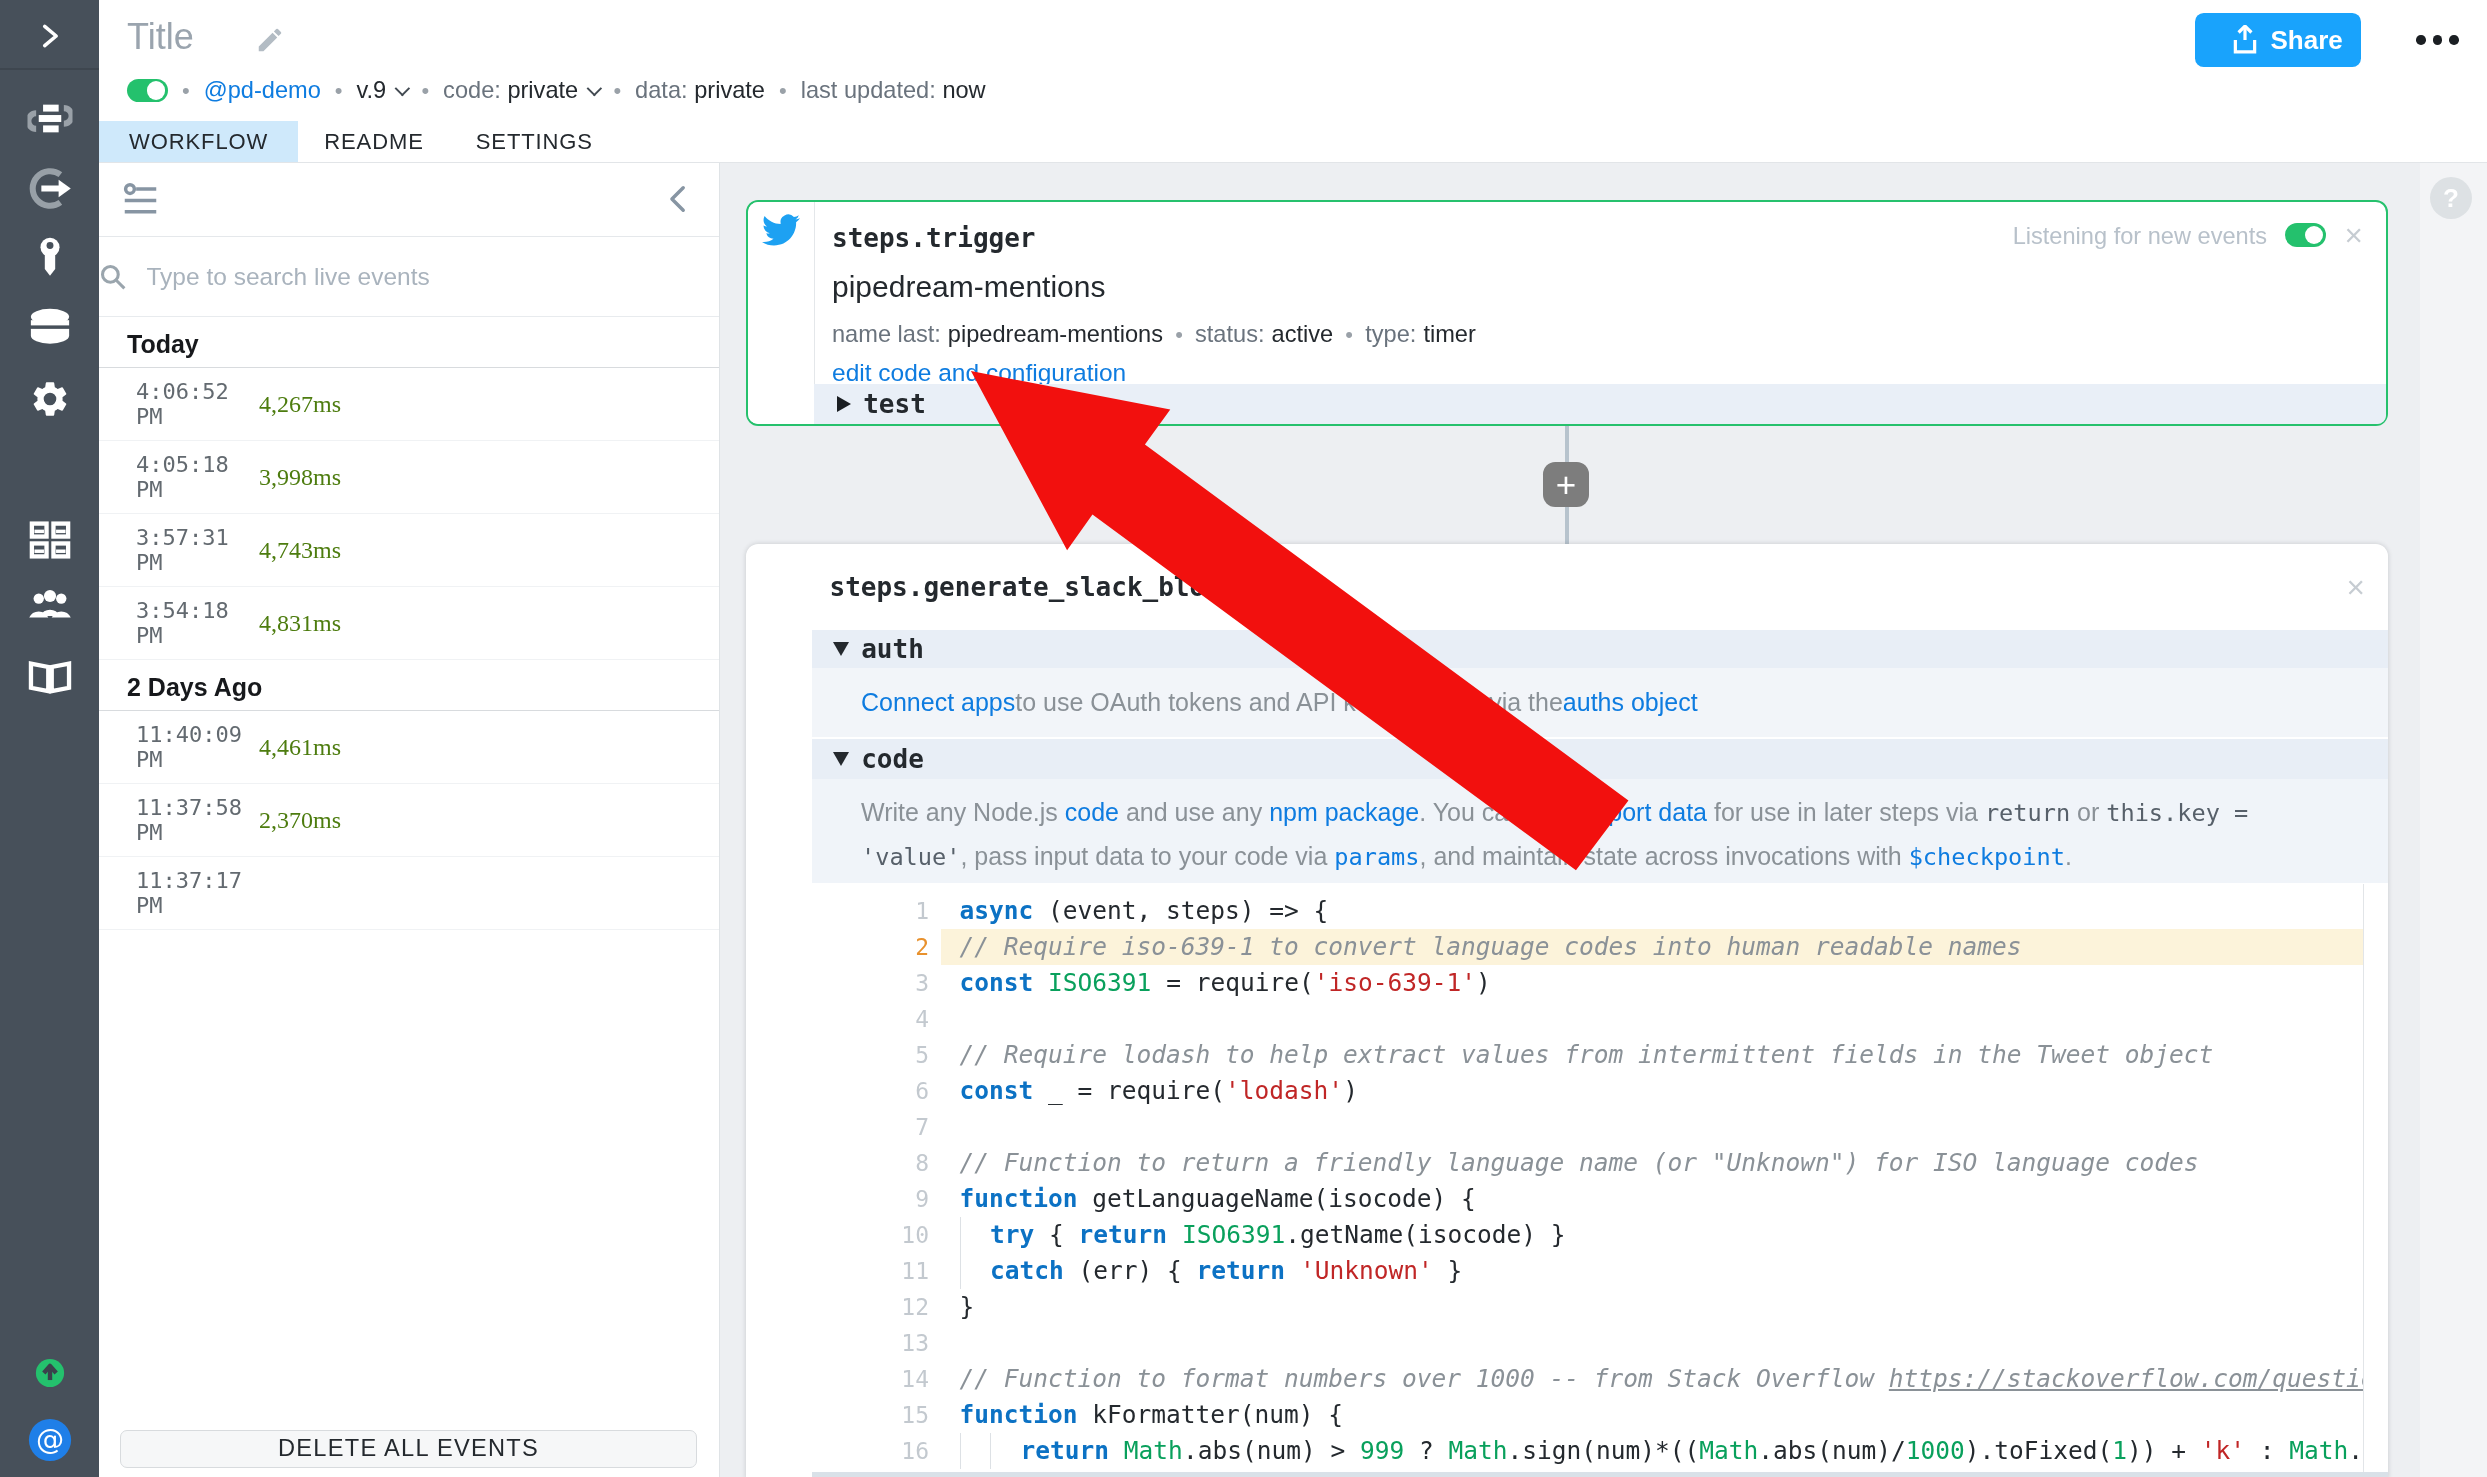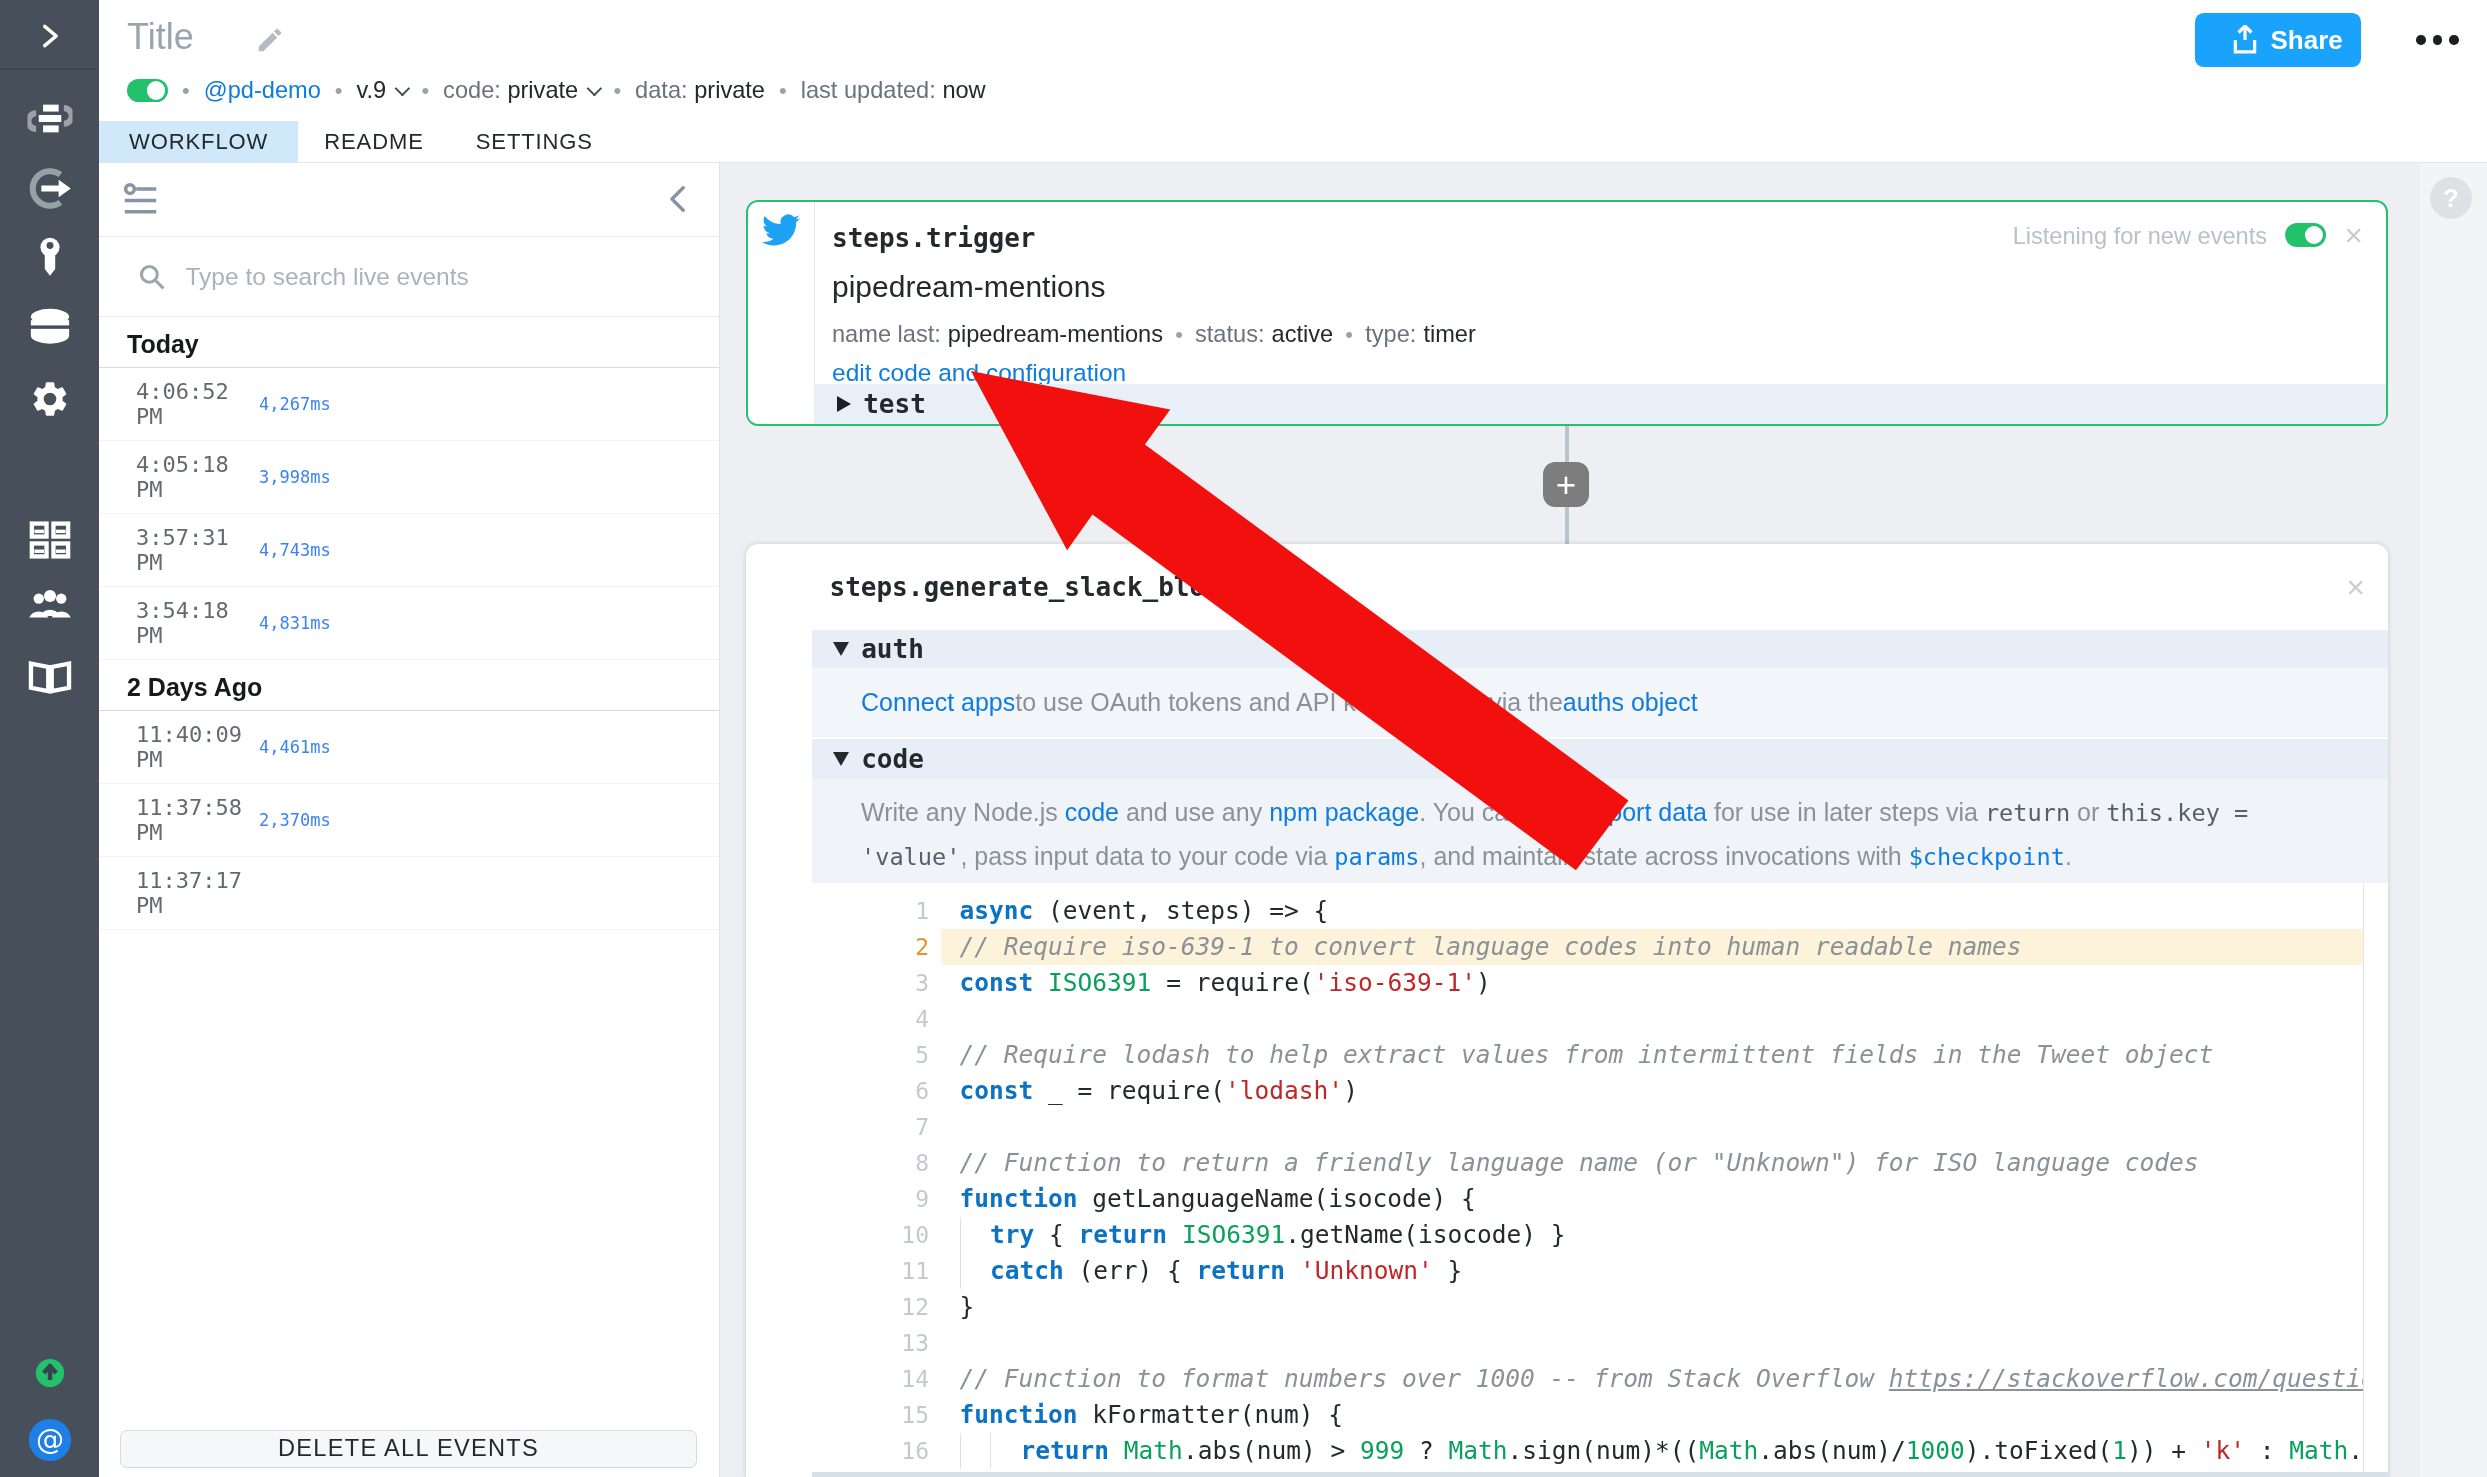--- a/index.html
+++ b/index.html
@@ -26,29 +26,29 @@
              display:flex;align-items:center;justify-content:center;gap:12.2px;color:#fff;font-size:26px;font-weight:bold;border:none;padding-left:25px;}
   .kebab{position:absolute;left:2317px;top:35px;display:flex;gap:7px;}
   .kebab i{width:9.6px;height:9.6px;border-radius:50%;background:#1b1f23;}
   .tabs{position:absolute;left:0;bottom:0;height:41px;display:flex;}
   .tab{height:41px;line-height:41px;padding:0 26px;font-size:22px;letter-spacing:0.9px;color:#24292e;}
   .tab.active{background:#cfe9fb;padding:0 30px;}
   
   .events{position:absolute;left:99px;top:163px;width:621px;height:1315px;background:#fff;
           border-right:1.7px solid #dfe3e6;box-sizing:border-box;}
   .ev-toolbar{height:73px;border-bottom:1.7px solid #e5e8eb;position:relative;}
-  .search-row{height:79px;border-bottom:1.7px solid #e8ebee;display:flex;align-items:center;padding-left:39px;}
+  .search-row{height:79px;border-bottom:1.7px solid #e8ebee;display:flex;align-items:center;}
   .search-input{border:none;outline:none;font-size:24.5px;color:#24292e;margin-left:17.5px;width:472px;
                 font-family:"Liberation Sans",sans-serif;background:transparent;}
   .search-input::placeholder{color:#a9b3bd;}
   .group-label{height:51px;line-height:54px;padding-left:28px;font-size:25px;font-weight:bold;color:#17191c;
                border-bottom:1.7px solid #d8dbde;margin:0 0 0 0;box-sizing:border-box;}
   .ev-row{height:72px;display:flex;align-items:center;border-bottom:0.9px solid #f0f2f4;font-family:"DejaVu Sans Mono",monospace;}
   .ev-time{margin-left:37px;width:123px;font-size:22px;color:#636a70;}
-  .ev-dur{font-size:17px;color:#3b82f6;}
+  .ev-dur{font-size:24px;color:#4d7c0f;font-family:Liberation Serif, serif;}
   .delete-btn{position:absolute;left:21px;bottom:10.5px;width:577px;height:38px;background:#f6f7f8;
               border:1.7px solid #d8dbde;border-radius:7px;font-size:23.6px;letter-spacing:1.3px;color:#24292e;
               font-family:"Liberation Sans",sans-serif;}
   
   .canvas{position:absolute;left:720px;top:163px;width:1767px;height:1315px;background:#edeff2;}
   .canvas-gutter{position:absolute;right:0;top:0;width:67px;height:1315px;background:#f3f4f6;}
   .help-circle{position:absolute;right:15px;top:14px;width:42px;height:42px;border-radius:50%;background:#dde1e4;
                color:#fff;font-size:26px;font-weight:bold;text-align:center;line-height:42px;}
   .connector{position:absolute;left:845px;top:262px;width:4.4px;height:119px;background:#b7c3cd;}
   .plus-btn{position:absolute;left:823px;top:299px;width:46px;height:45px;border-radius:12.2px;background:#7d7d7d;border:none;

